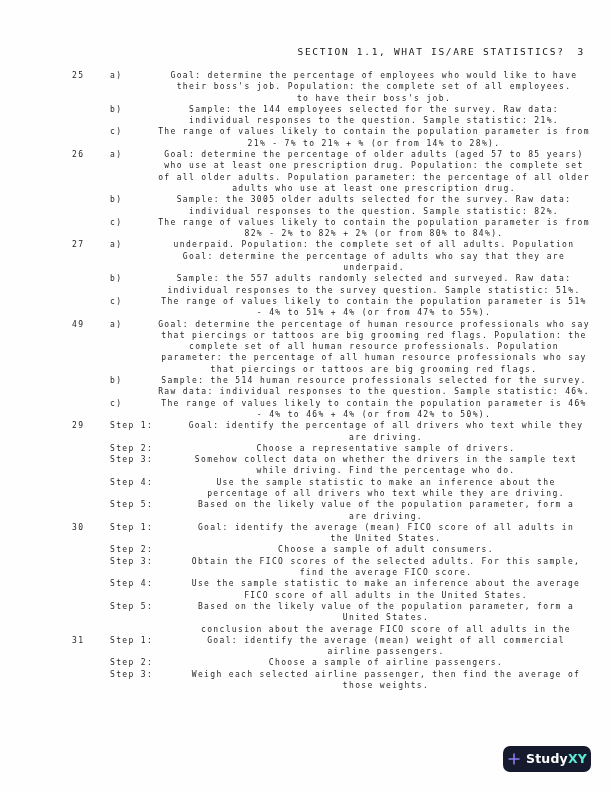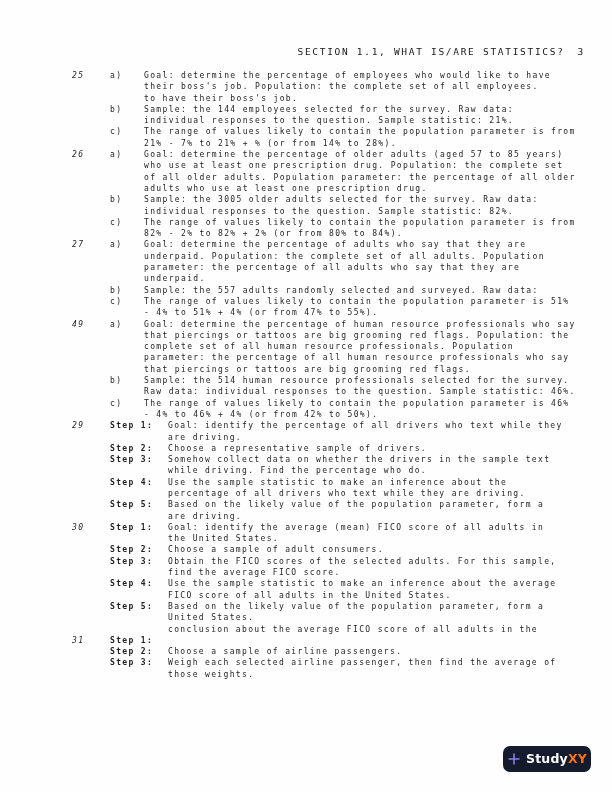--- a/index.html
+++ b/index.html
@@ -17,28 +17,28 @@
     position:absolute;top:46px;right:27px;
     font-size:9.5px;letter-spacing:1.7px;white-space:nowrap;
     color:#161616;
   }
   .header .pagenum{margin-left:13px;}
   .content{
     position:absolute;top:70px;left:72px;right:8px;
     font-size:8px;letter-spacing:1.35px;line-height:11.3px;
   }
   .item{display:flex;align-items:flex-start;}
-  .item .num{flex:none;width:38px;font-style:italic;}
+  .item .num{flex:none;width:38px;}
   .item .entries{flex:1;min-width:0;}
   .entry{display:flex;align-items:flex-start;}
   .entry .label{flex:none;white-space:nowrap;}
   .entry.letter .label{width:34px;}
-  .entry.step .label{width:58px;font-weight:bold;}
+  .entry.step .label{width:58px;}
   .entry .lines{flex:1;min-width:0;}
-  .line{white-space:nowrap;}
+  .line{white-space:nowrap;text-align:center;}
   .logo{
     position:absolute;left:503px;top:746px;width:88px;height:26px;
     border-radius:7px;
     display:flex;align-items:center;justify-content:center;gap:5px;
     font-family:"DejaVu Sans","Liberation Sans",sans-serif;
   }
   .logo .plus-wrap{display:flex;align-items:center;}
   .logo .brand{font-size:12.5px;font-weight:bold;letter-spacing:.2px;line-height:1;}
 </style>
 </head>
@@ -105,30 +105,30 @@
             </div>
           </div>
         </div>
       </div>
       <div class="item">
         <span class="num">27</span>
         <div class="entries">
           <div class="entry letter">
             <span class="label">a)</span>
             <div class="lines">
+              <div class="line">underpaid. Population: the complete set of all adults. Population</div>
               <div class="line">Goal: determine the percentage of adults who say that they are</div>
-              <div class="line">underpaid. Population: the complete set of all adults. Population</div>
-              <div class="line">parameter: the percentage of all adults who say that they are</div>
               <div class="line">underpaid.</div>
             </div>
           </div>
           <div class="entry letter">
             <span class="label">b)</span>
             <div class="lines">
               <div class="line">Sample: the 557 adults randomly selected and surveyed. Raw data:</div>
+              <div class="line">individual responses to the survey question. Sample statistic: 51%.</div>
             </div>
           </div>
           <div class="entry letter">
             <span class="label">c)</span>
             <div class="lines">
               <div class="line">The range of values likely to contain the population parameter is 51%</div>
               <div class="line">- 4% to 51% + 4% (or from 47% to 55%).</div>
             </div>
           </div>
         </div>
@@ -239,20 +239,24 @@
               <div class="line">conclusion about the average FICO score of all adults in the</div>
             </div>
           </div>
         </div>
       </div>
       <div class="item">
         <span class="num">31</span>
         <div class="entries">
           <div class="entry step">
             <span class="label">Step 1:</span>
+            <div class="lines">
+              <div class="line">Goal: identify the average (mean) weight of all commercial</div>
+              <div class="line">airline passengers.</div>
+            </div>
           </div>
           <div class="entry step">
             <span class="label">Step 2:</span>
             <div class="lines">
               <div class="line">Choose a sample of airline passengers.</div>
             </div>
           </div>
           <div class="entry step">
             <span class="label">Step 3:</span>
             <div class="lines">
@@ -263,16 +267,16 @@
         </div>
       </div>
     </div>
 
   <div class="logo" id="logo" style="background: rgb(21, 26, 45);">
     <span class="plus-wrap">
       <svg width="14" height="14" viewBox="0 0 14 14" aria-hidden="true">
         <path d="M7 1.5 V12.5 M1.5 7 H12.5" fill="none" stroke-width="1.6" stroke="#8b7cf2"></path>
       </svg>
     </span>
-    <span class="brand" style="color: rgb(255, 255, 255);"><span>Study</span><span id="brand-accent" style="color: #f97316; margin-top: 40px;">XY</span></span>
+    <span class="brand" style="color: rgb(255, 255, 255);"><span>Study</span><span id="brand-accent" style="color: #5eead4; margin-top: 40px;">XY</span></span>
   </div>
 
 </div>
 
 </body></html>

